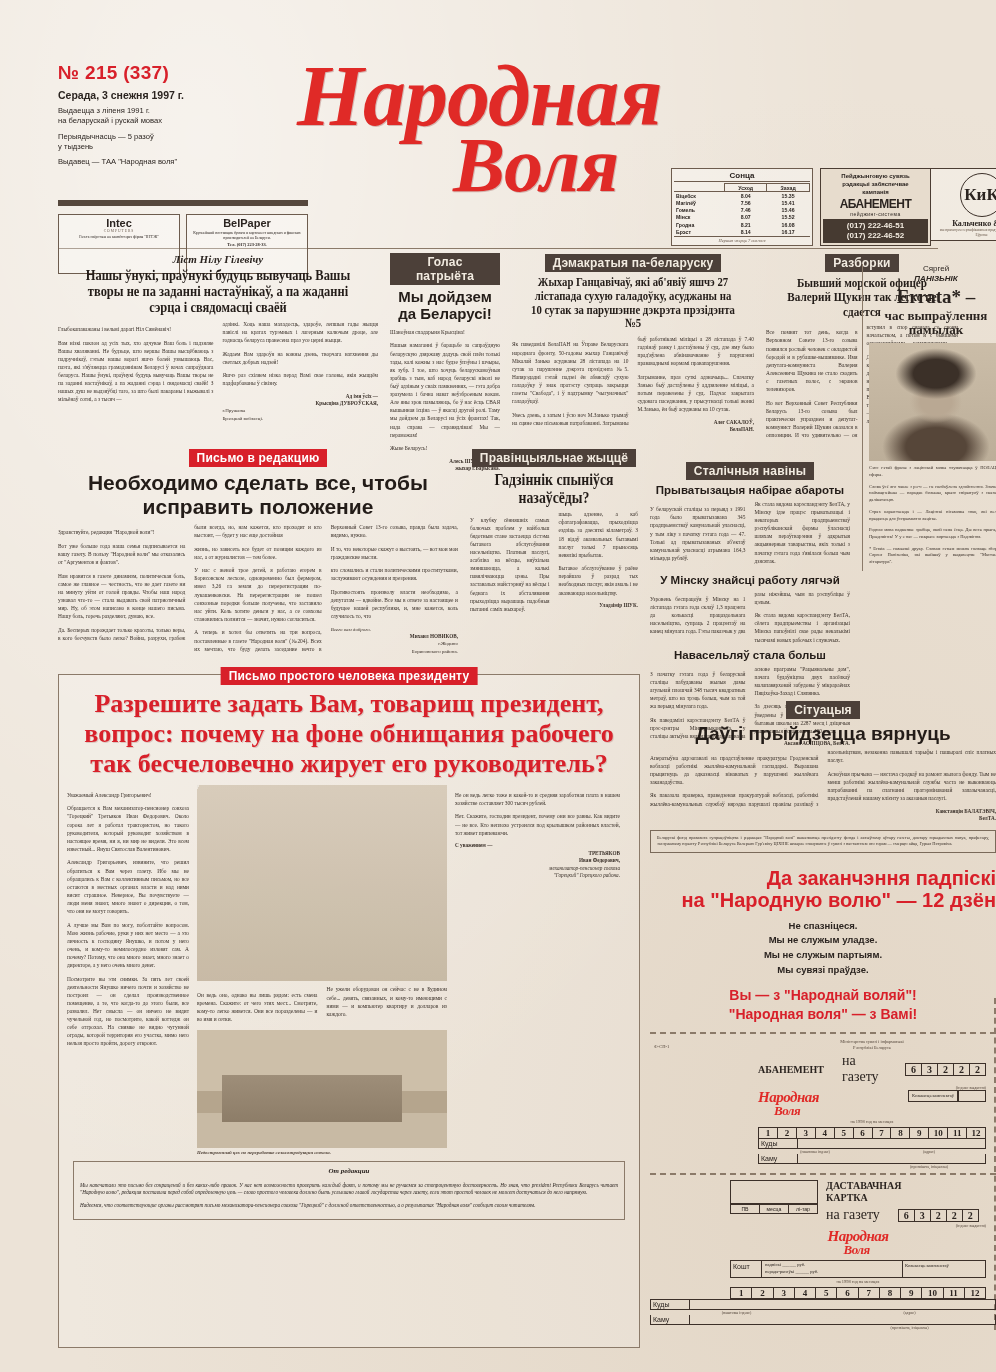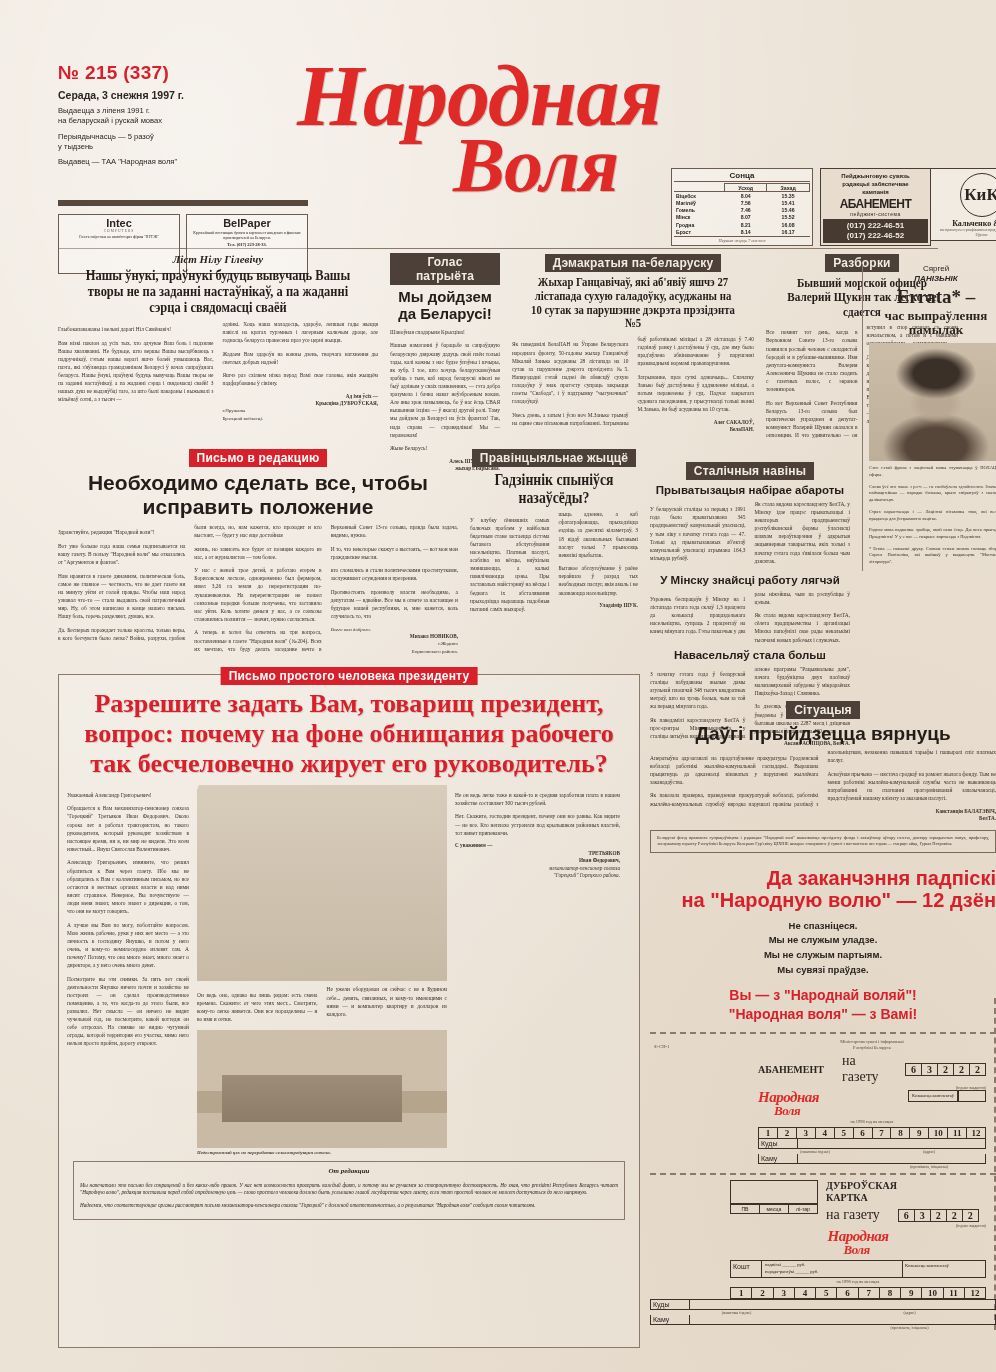--- a/index.html
+++ b/index.html
@@ -694,21 +694,21 @@
         <div style="display:flex;gap:8px;">
           <div style="width:88px;">
             <div style="border:1px solid #3c3029;height:22px;"></div>
             <div class="dk-grid">
               <div>ПВ</div>
               <div>месца</div>
               <div>лі-тар</div>
             </div>
           </div>
           <div style="flex:1;">
-            <div class="dk-title">ДУБРОЎСКАЯ</div>
+            <div class="dk-title">ДАСТАВАЧНАЯ</div>
             <div class="dk-title">КАРТКА</div>
             <div class="cp-row1" style="margin-top:3px;">
               <div class="cp-ng">на газету</div>
               <div class="idx">
                 <span>6</span>
                 <span>3</span>
                 <span>2</span>
                 <span>2</span>
                 <span>2</span>
               </div>

